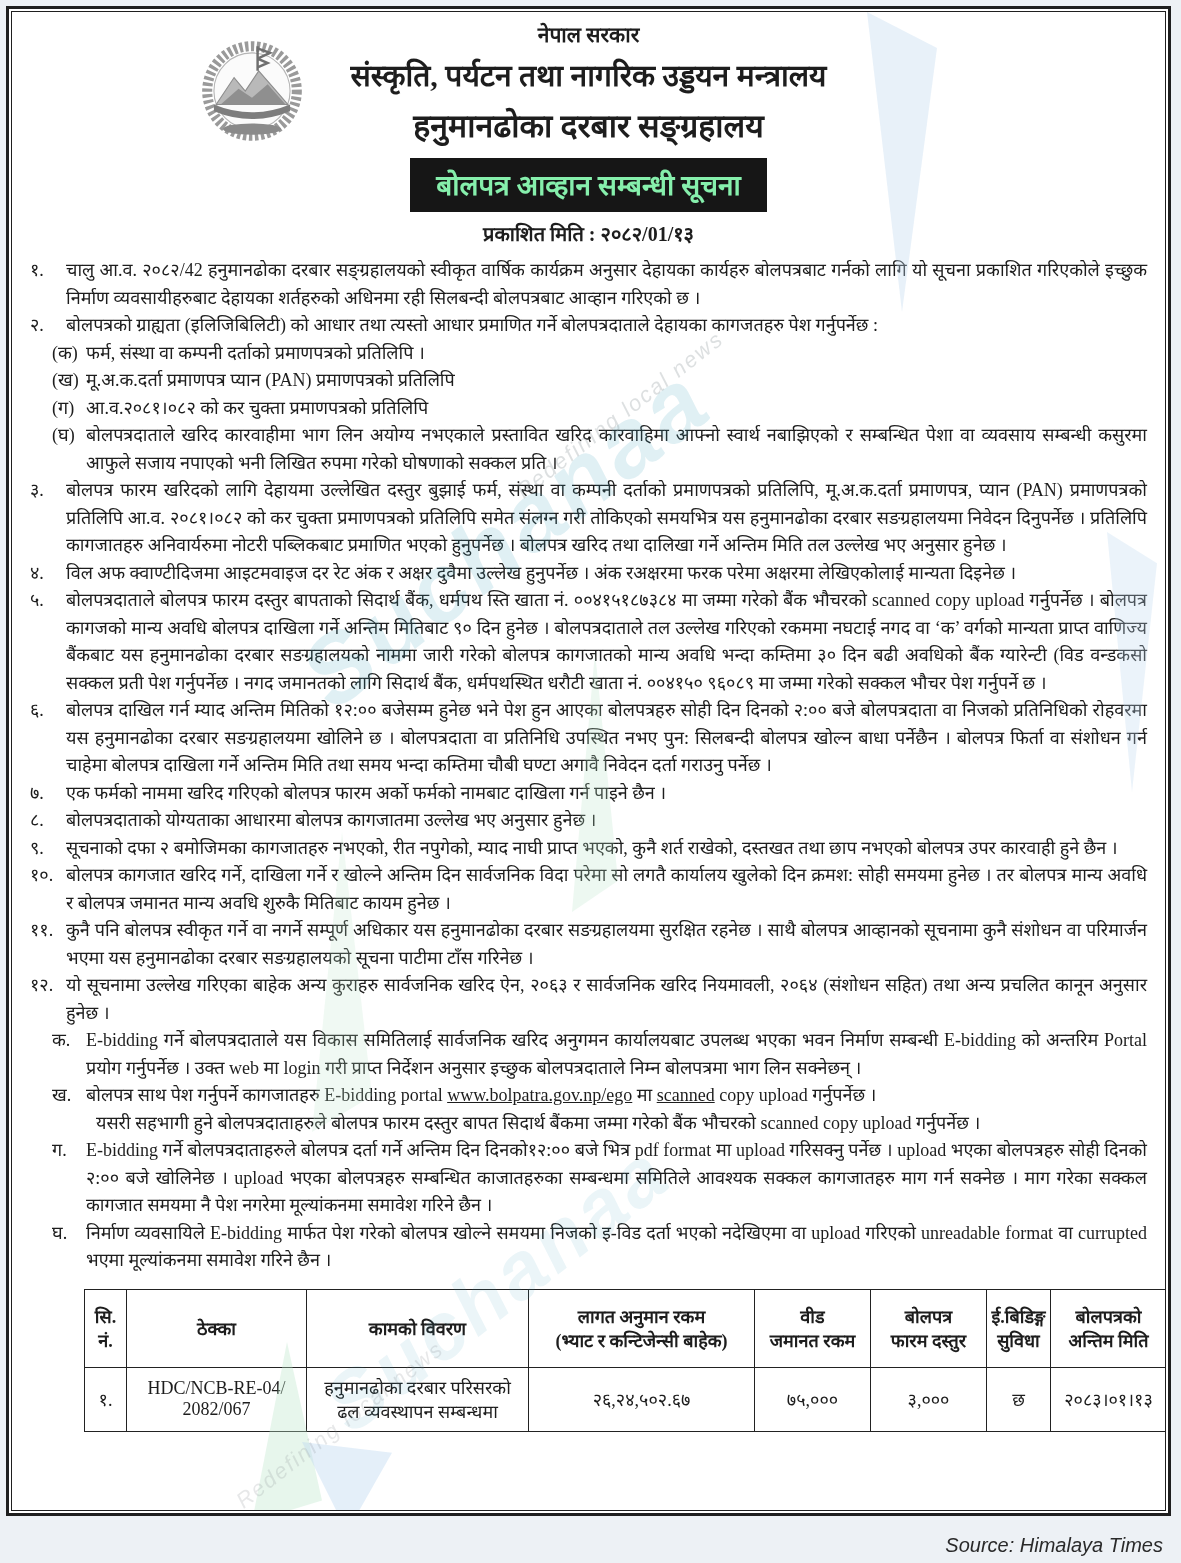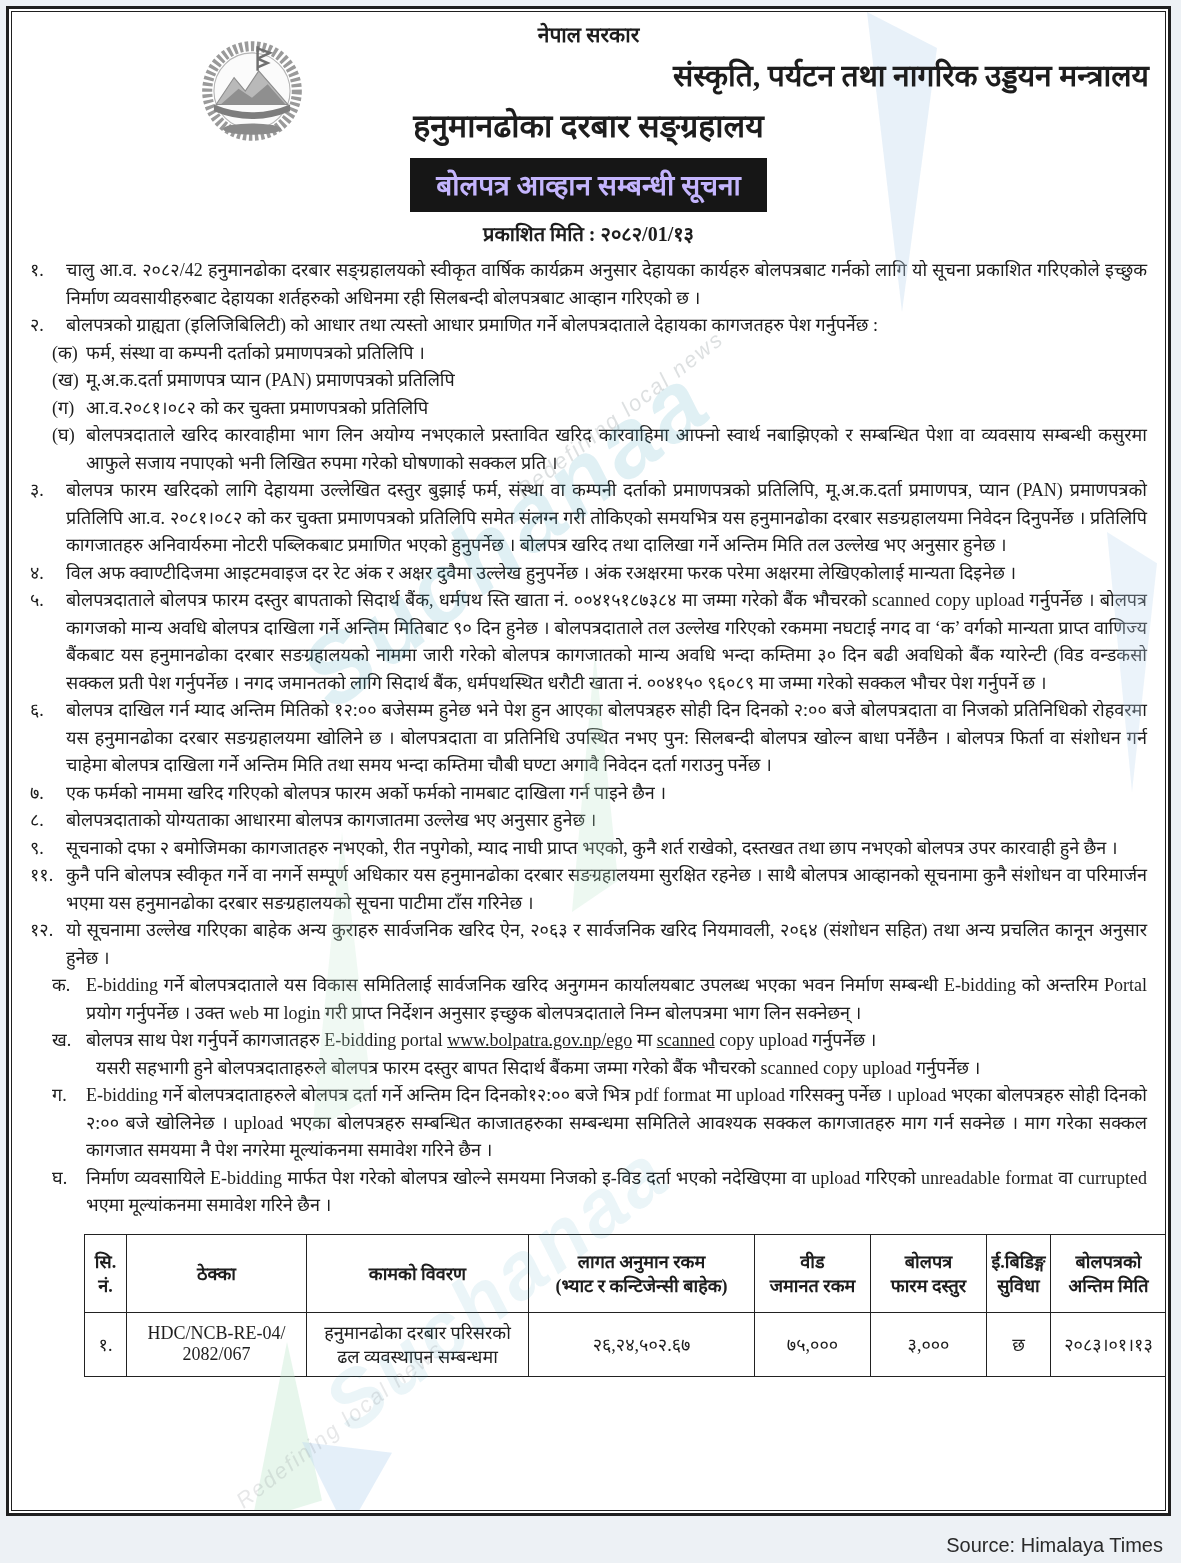--- a/index.html
+++ b/index.html
@@ -32,24 +32,24 @@
     color:rgba(120,130,135,0.25);font-size:22px;letter-spacing:2px;
     pointer-events:none;white-space:nowrap;
   }
   .tri{position:absolute;opacity:.35;pointer-events:none;}
   .tri-blue{background:#bcd8ef;clip-path:polygon(50% 100%,0 0,100% 12%);}
   .tri-green{background:#b9e4c9;clip-path:polygon(50% 0,0 100%,100% 88%);}
   
   .hdr{text-align:center;position:relative;}
   .emblem{position:absolute;left:168px;top:12px;width:112px;height:118px;}
   .gov-line{font-size:21px;font-weight:bold;margin-top:0;}
-  .ministry-line{font-size:30px;font-weight:bold;margin-top:6px;text-align:right;}
+  .ministry-line{font-size:30px;font-weight:bold;margin-top:6px;}
   .office-line{font-size:32px;font-weight:bold;margin-top:8px;}
   .title-bar{
-    display:inline-block;background:#161616;color:#c4b5fd;
+    display:inline-block;background:#161616;color:#86efac;
     font-size:28px;font-weight:bold;padding:7px 26px 9px;margin-top:12px;
   }
   .pub-line{font-size:20px;font-weight:bold;margin-top:8px;}
   
   .items{margin-top:10px;font-size:18px;line-height:27.5px;}
   .item{display:flex;}
   .inum{flex:0 0 36px;padding-left:2px;}
   .itext{flex:1;text-align:justify;padding-right:2px;}
   .sub{display:flex;margin-left:24px;}
   .snum{flex:0 0 34px;}
@@ -62,21 +62,21 @@
     font-size:18px;table-layout:fixed;
   }
   table.tender th,table.tender td{
     border:1.5px solid #222;white-space:pre-line;text-align:center;
     vertical-align:middle;padding:5px 4px;box-sizing:border-box;
   }
   table.tender th{font-weight:bold;height:78px;}
   table.tender td{height:64px;}
   .source-line{
     position:absolute;right:18px;bottom:6px;
-    font-family:"Liberation Sans", sans-serif;
+    font-family:"Liberation Sans", sans-serif;font-style:italic;
     font-size:20px;color:#2a2a2a;
   }
 </style>
 </head>
 <body>
 
 <div class="doc">
   <div class="doc-inner">
 
     <div class="tri tri-blue" style="left:855px;top:0px;width:70px;height:300px;"></div>
@@ -164,20 +164,24 @@
       <div class="item">
         <span class="inum">८.</span>
         <div class="itext">बोलपत्रदाताको योग्यताका आधारमा बोलपत्र कागजातमा उल्लेख भए अनुसार हुनेछ ।</div>
       </div>
 
       <div class="item">
         <span class="inum">९.</span>
         <div class="itext">सूचनाको दफा २ बमोजिमका कागजातहरु नभएको, रीत नपुगेको, म्याद नाघी प्राप्त भएको, कुनै शर्त राखेको, दस्तखत तथा छाप नभएको बोलपत्र उपर कारवाही हुने छैन ।</div>
       </div>
 
+      <div class="item">
+        <span class="inum">१०.</span>
+        <div class="itext">बोलपत्र कागजात खरिद गर्ने, दाखिला गर्ने र खोल्ने अन्तिम दिन सार्वजनिक विदा परेमा सो लगतै कार्यालय खुलेको दिन क्रमश: सोही समयमा हुनेछ । तर बोलपत्र मान्य अवधि र बोलपत्र जमानत मान्य अवधि शुरुकै मितिबाट कायम हुनेछ ।</div>
+      </div>
 
       <div class="item">
         <span class="inum">११.</span>
         <div class="itext">कुनै पनि बोलपत्र स्वीकृत गर्ने वा नगर्ने सम्पूर्ण अधिकार यस हनुमानढोका दरबार सङग्रहालयमा सुरक्षित रहनेछ । साथै बोलपत्र आव्हानको सूचनामा कुनै संशोधन वा परिमार्जन भएमा यस हनुमानढोका दरबार सङग्रहालयको सूचना पाटीमा टाँस गरिनेछ ।</div>
       </div>
 
       <div class="item">
         <span class="inum">१२.</span>
         <div class="itext">यो सूचनामा उल्लेख गरिएका बाहेक अन्य कुराहरु सार्वजनिक खरिद ऐन, २०६३ र सार्वजनिक खरिद नियमावली, २०६४ (संशोधन सहित) तथा अन्य प्रचलित कानून अनुसार हुनेछ ।</div>
       </div>

